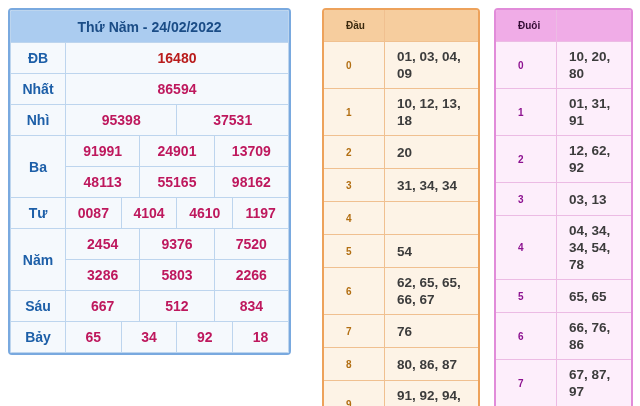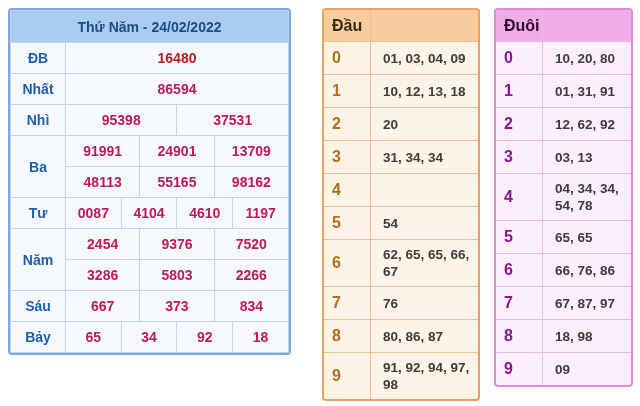--- a/index.html
+++ b/index.html
@@ -85,24 +85,24 @@
     border-top: 1px solid var(--line);
     min-height: 33px;
     box-sizing: border-box;
   }
   .p-digit {
     width: 38px;
     flex: 0 0 38px;
     border-right: 1px solid var(--line);
     display: flex;
     align-items: center;
-    padding-left: 8px;
+    padding-left: 22px;
     box-sizing: content-box;
     color: var(--digit);
-    font-size: 16px;
+    font-size: 10px;
   }
   .p-header .p-digit { color: var(--htext); }
   .p-vals {
     flex: 1;
     display: flex;
     align-items: center;
     padding: 6px 5px 6px 12px;
     color: #3c3c3c;
     font-size: 13.5px;
     line-height: 17px;
@@ -172,21 +172,21 @@
         <td colspan="4">7520</td>
       </tr>
       <tr>
         <td colspan="4">3286</td>
         <td colspan="4">5803</td>
         <td colspan="4">2266</td>
       </tr>
       <tr>
         <td class="t-lbl">Sáu</td>
         <td colspan="4">667</td>
-        <td colspan="4">373</td>
+        <td colspan="4">512</td>
         <td colspan="4">834</td>
       </tr>
       <tr>
         <td class="t-lbl">Bảy</td>
         <td colspan="3">65</td>
         <td colspan="3">34</td>
         <td colspan="3">92</td>
         <td colspan="3">18</td>
       </tr>
     </tbody>

